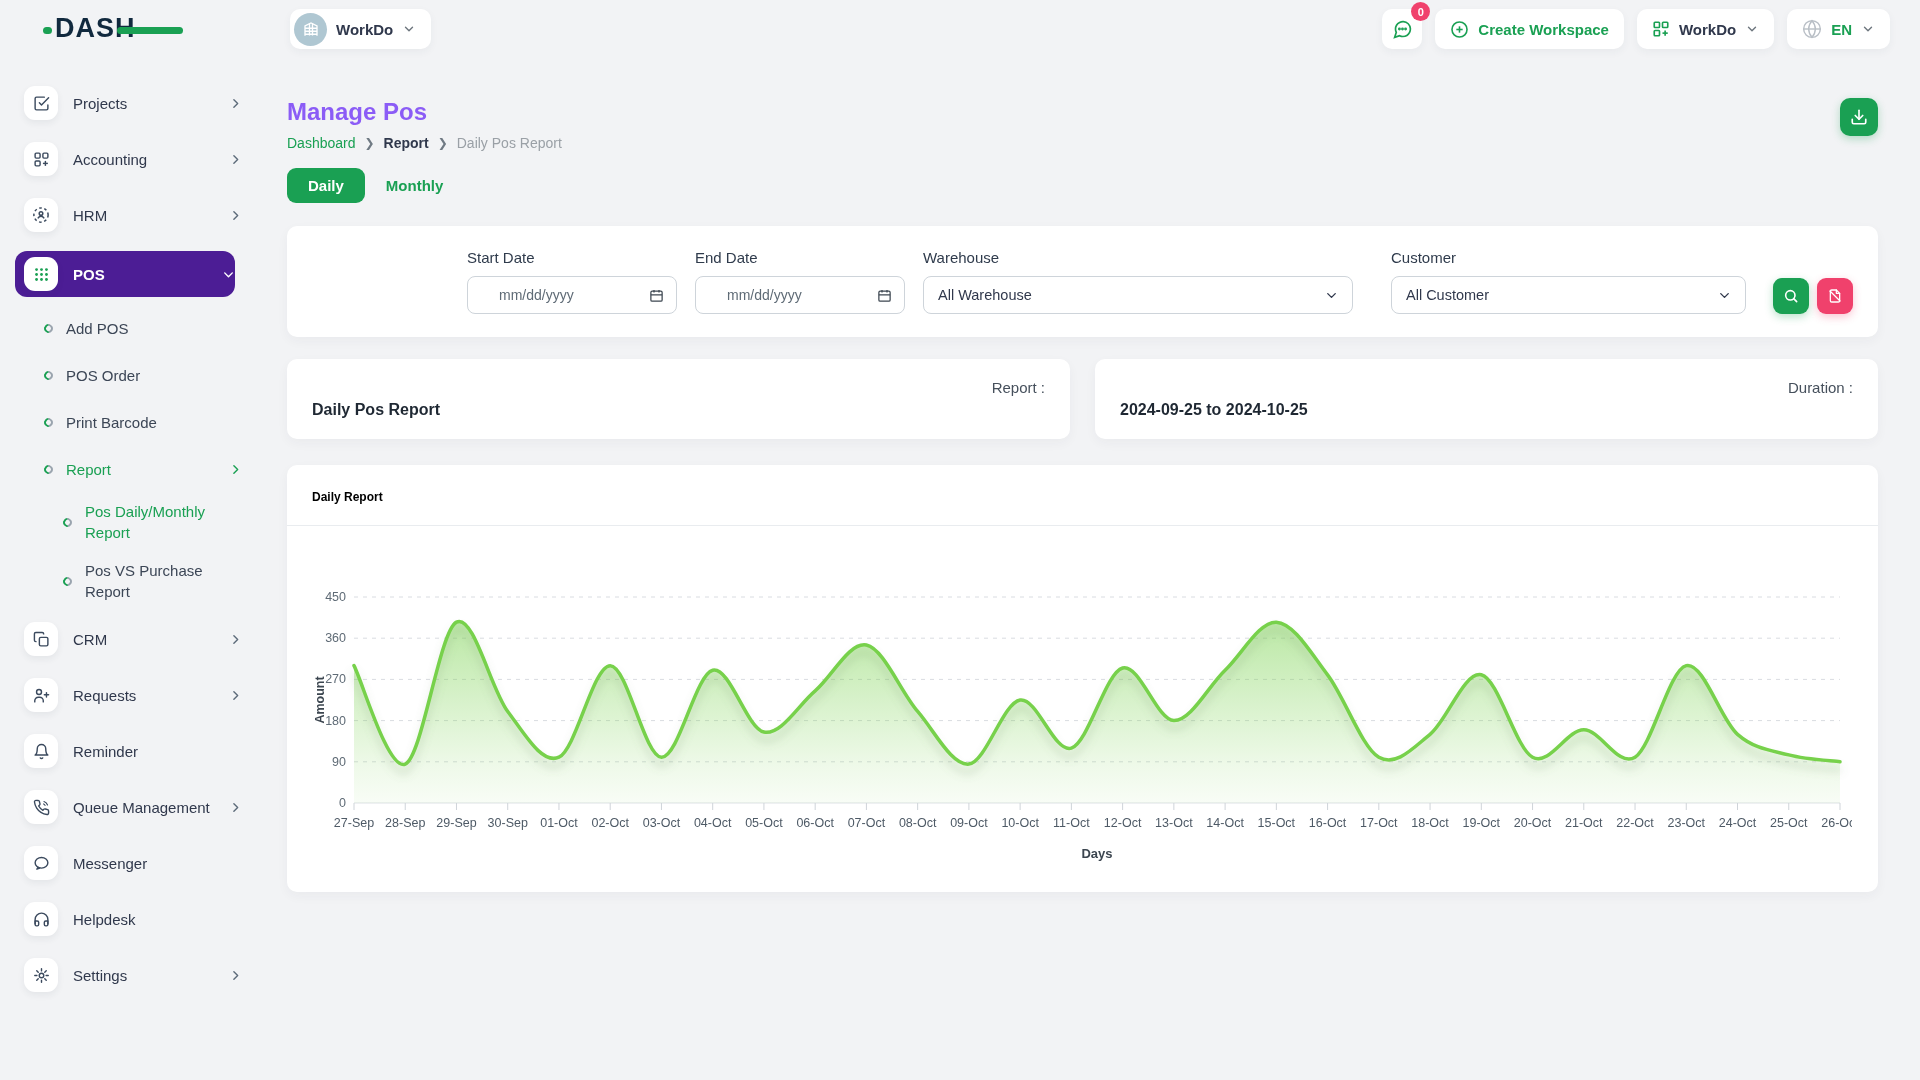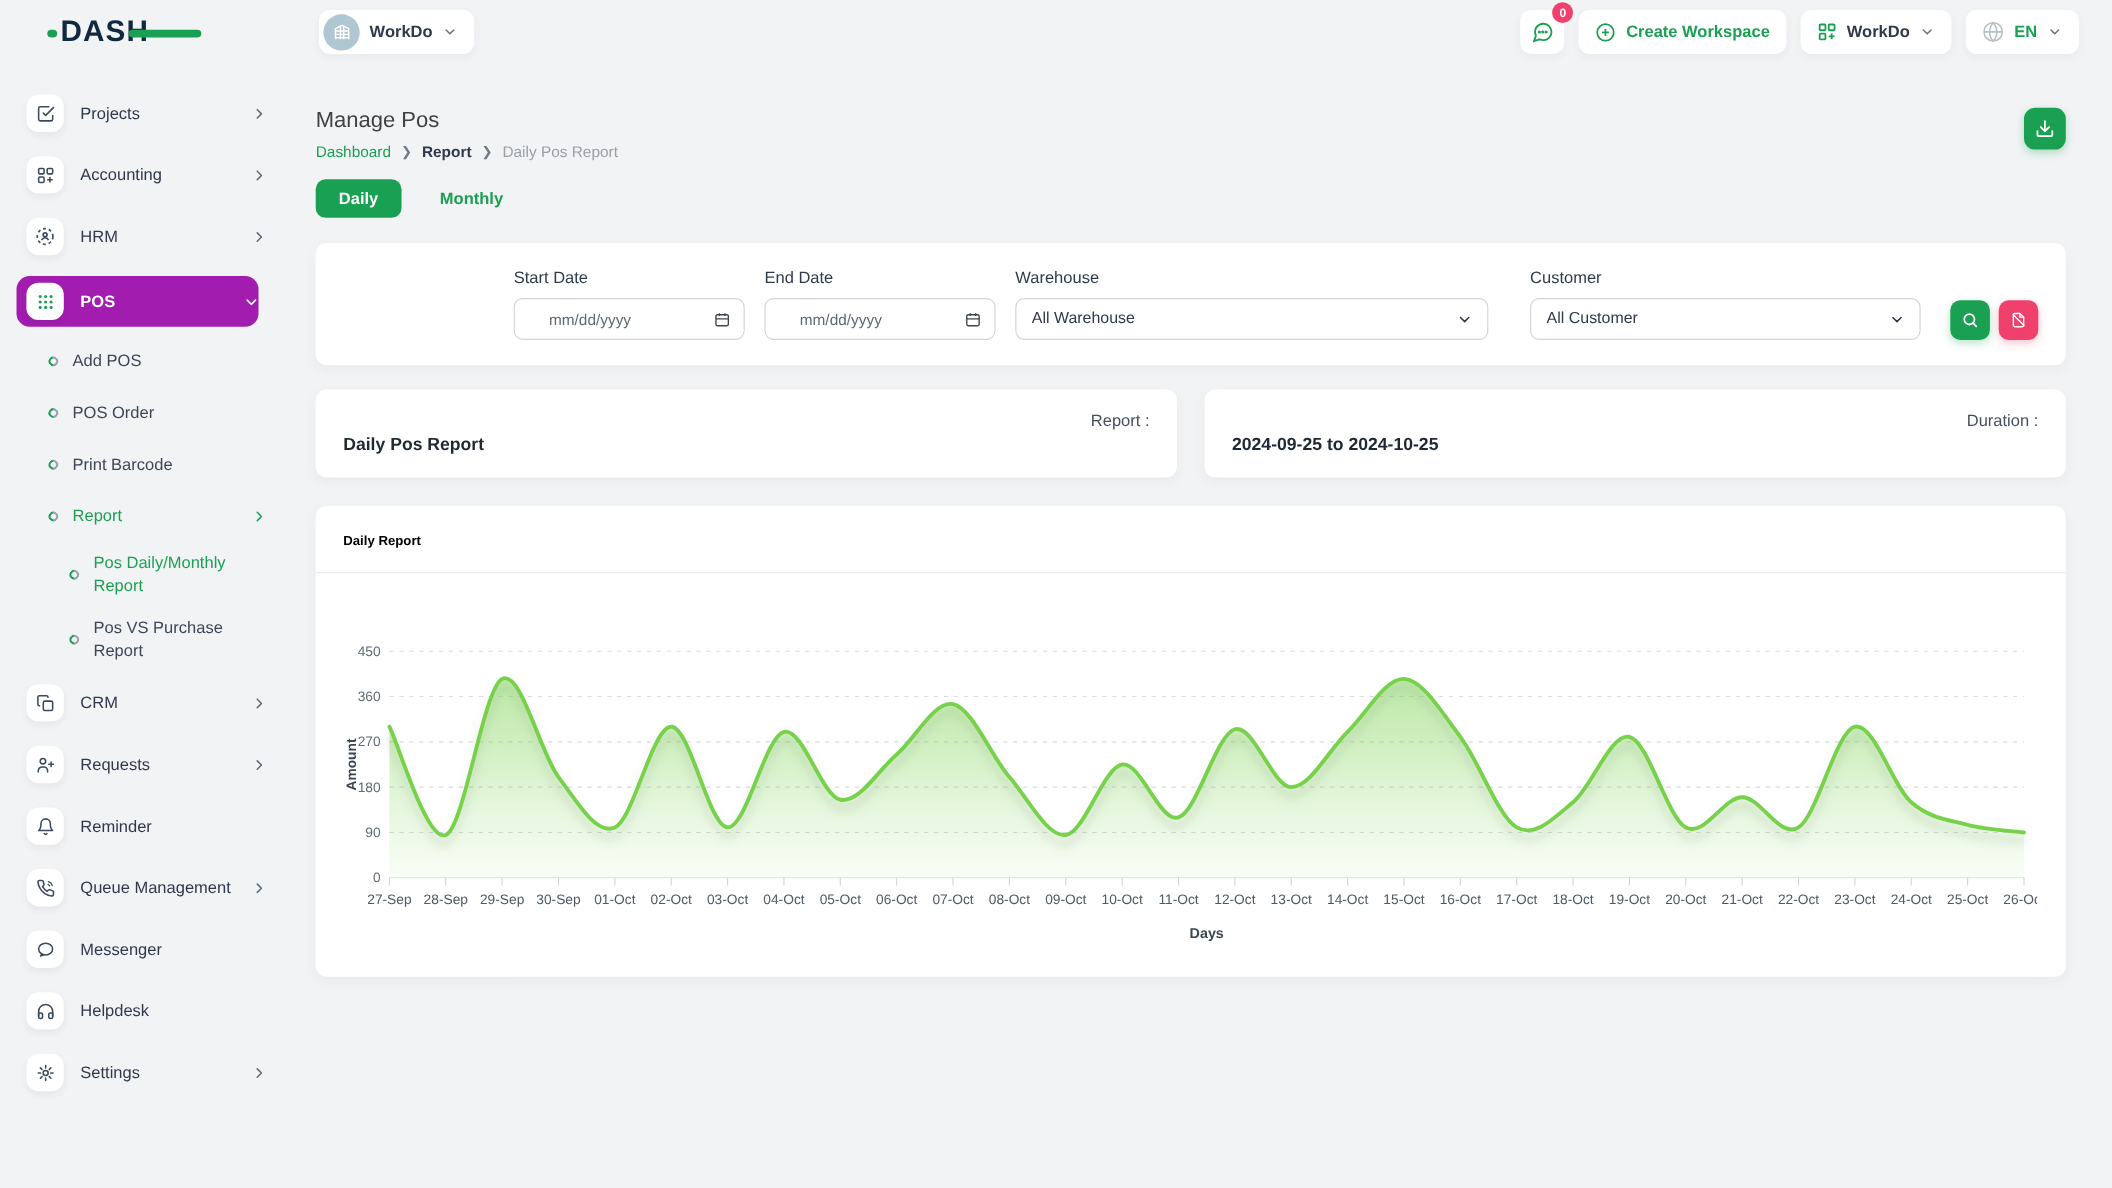--- a/index.html
+++ b/index.html
@@ -33,48 +33,48 @@
 
   
   .side { position:absolute; left:0; top:58px; width:260px; padding:25px 0 0 0; }
   .nav-item { display:flex; align-items:center; height:40px; margin:0 18px 16px 0;
               padding-left:24px; cursor:pointer; }
   .tile { width:34px; height:34px; background:#fff; border-radius:11px; flex:0 0 34px;
           box-shadow:0 3px 7px rgba(40,50,70,.07); display:flex; align-items:center;
           justify-content:center; color:#3b4a5e; }
   .nav-label { margin-left:15px; font-size:15px; font-weight:500; color:#30384c; flex:1; }
   .nav-chev { color:#5d6b7a; flex:0 0 auto; }
-  .nav-item.active-pill { background:#a21caf; border-radius:12px; margin-left:15px; margin-right:25px;
+  .nav-item.active-pill { background:#4c1d95; border-radius:12px; margin-left:15px; margin-right:25px;
           padding-left:9px; height:46px; }
   .nav-item.active-pill .nav-label { color:#fff; font-weight:700; }
   .nav-item.active-pill .nav-chev { color:#fff; }
   .sub-item { display:flex; align-items:center; min-height:30px; margin:0 18px 17px 0;
           padding-left:44px; cursor:pointer; font-size:15px; color:#3c4656; }
   .sub-item .bullet { width:9px; height:9px; border-radius:50%; border:2px solid #9aa4ae;
           border-bottom-color:#1aa053; border-left-color:#1aa053; transform:rotate(40deg);
           flex:0 0 9px; }
   .sub-item .sub-label { margin-left:13px; flex:1; line-height:21px; }
   .sub-item.lvl2 { padding-left:63px; }
   .sub-item.lvl2 .sub-label { max-width:145px; }
   .sub-item.green .sub-label { color:#1aa053; }
   .sub-item .nav-chev { margin-left:auto; }
 
   
   .main { position:absolute; left:287px; top:58px; width:1591px; }
   .title-row { display:flex; align-items:flex-start; justify-content:space-between; margin-top:40px; }
-  h1.page-title { font-size:20px; font-weight:400; color:#404040; }
+  h1.page-title { font-size:24px; font-weight:700; color:#8b5cf6; }
   .crumbs { margin-top:9px; font-size:14px; display:flex; align-items:center; gap:9px; }
   .crumb-link { color:#1aa053; cursor:pointer; }
   .crumb-mid { color:#30384c; font-weight:600; cursor:pointer; }
   .crumb-cur { color:#9aa0a6; }
   .crumb-sep { color:#707a84; font-size:12px; }
   .dl-btn { width:38px; height:38px; border-radius:10px; background:#1aa053; border:none;
           display:flex; align-items:center; justify-content:center; cursor:pointer;
           box-shadow:0 3px 8px rgba(26,160,83,.3); }
-  .tabs { display:flex; align-items:flex-end; gap:14px; margin-top:17px; }
+  .tabs { display:flex; align-items:flex-end; margin-top:17px; }
   .tab { font-size:15px; font-weight:600; border-radius:9px; padding:9px 21px; cursor:pointer; }
   .tab.active { background:#1aa053; color:#fff; }
   .tab.ghost { color:#1aa053; background:transparent; }
 
   .card { background:#fff; border-radius:10px; box-shadow:0 4px 12px rgba(40,50,70,.045); }
   .filter-card { margin-top:23px; padding:23px 25px; }
   .filter-row { display:flex; align-items:flex-end; margin-left:155px; }
   .fcol { display:flex; flex-direction:column; }
   .flabel { font-size:15px; color:#2f3b4c; margin-bottom:10px; }
   .date-input { width:210px; height:38px; border:1px solid #ced4da; border-radius:8px;

